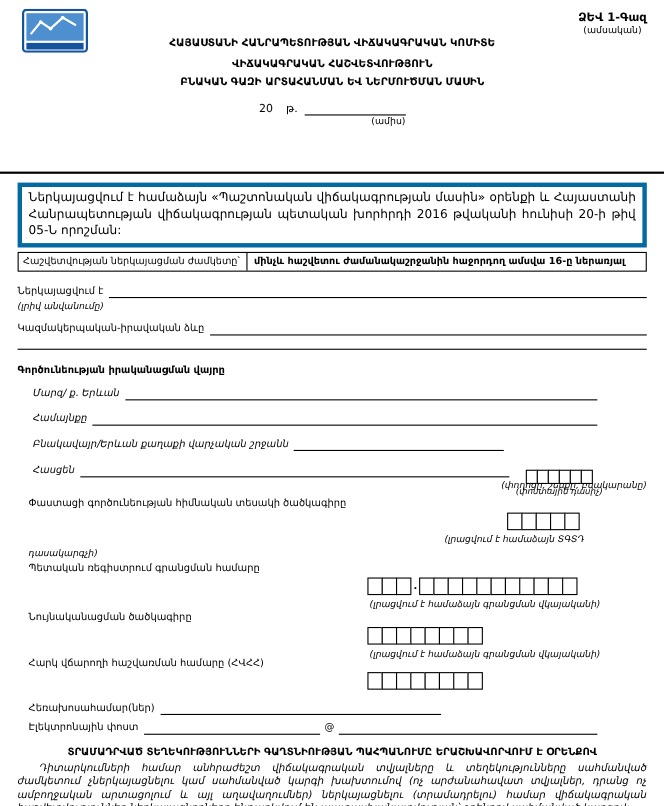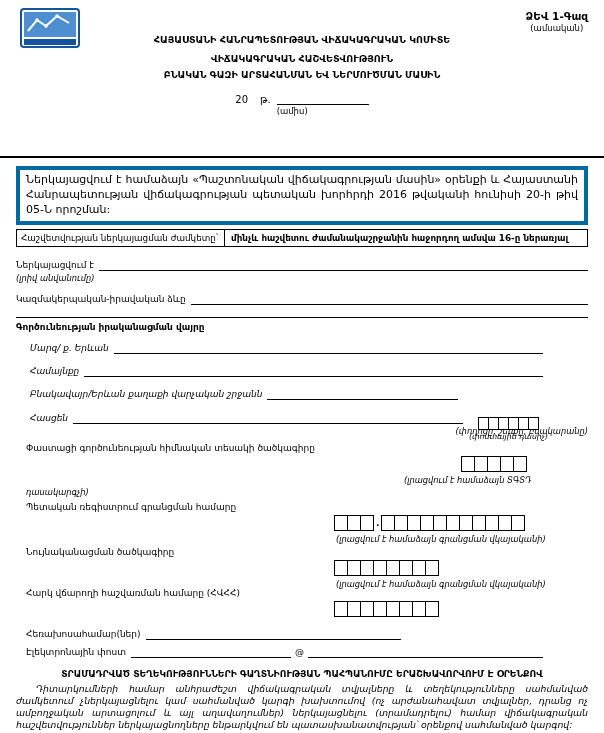--- a/index.html
+++ b/index.html
@@ -14,42 +14,42 @@
   .logo { position:absolute; left:4px; top:0; }
   .formid { position:absolute; right:0; top:2px; text-align:center; }
   .formid .code { font-weight:bold; font-size:10.5px; }
   .formid .per { font-size:8.5px; margin-top:1px; }
   .titles { text-align:center; padding-top:26px; }
   .t1,.t2,.t3 { font-weight:bold; font-size:9.5px; }
   .t2 { margin-top:8px; }
   .t3 { margin-top:5px; }
   .yearrow { display:flex; justify-content:center; align-items:flex-start; margin-top:14px; font-size:10px; }
   .yspace { width:12px; }
-  .ycol { display:flex; flex-direction:column; align-items:flex-start; margin-left:6px; }
+  .ycol { display:flex; flex-direction:column; align-items:flex-end; margin-left:6px; }
   .yline { width:92px; height:11px; border-bottom:1px solid #000; }
   .monthhint { font-size:8.5px; margin-top:1px; }
 
   .toprule { border-top:2px solid #000; margin:40px -16px 8px; }
 
   .legalbox { border:4px solid #0369a1; padding:3px 6px; font-size:11px; text-align:justify; line-height:1.35; }
   .deadline { border:1px solid #000; margin-top:4px; display:flex; align-items:stretch; font-size:8.8px; }
   .dl-label { padding:3px 0 3px 4px; white-space:nowrap; }
   .dl-value { font-weight:bold; padding:3px 6px; margin-left:6px; border-left:1px solid #000; flex:1; }
 
   
   .row { display:flex; align-items:flex-end; }
   .lbl { white-space:nowrap; padding-right:5px; line-height:12px; }
   .fill { flex:1; border-bottom:1px solid #000; height:12px; }
   .fill-line { border-bottom:1px solid #000; height:13px; }
   .hint { font-style:italic; font-size:8.3px; }
 
   .row-presented { margin-top:12px; }
   .hint-presented { margin-top:2px; }
   .row-org { margin-top:10px; }
-  .sect { font-weight:bold; margin-top:4px; }
+  .sect { font-weight:bold; margin-top:14px; }
   .sub { margin-left:14px; }
   .row-marz { margin-top:10px; } .row-marz .fill { margin-right:45px; }
   .row-comm { margin-top:11px; } .row-comm .fill { margin-right:45px; }
   .row-settl { margin-top:11px; } .row-settl .fill { margin-right:130px; }
 
   .addrwrap { position:relative; margin-top:12px;text-align:right; }
   .addrwrap .fill { margin-right:125px; }
   .postalcol { position:absolute; right:40px; top:5px; display:flex; flex-direction:column; align-items:center; }
   .hint.tiny { font-size:7.8px; margin-top:2px; }
   .addr-hint { margin-left:125px; margin-top:2px; }

